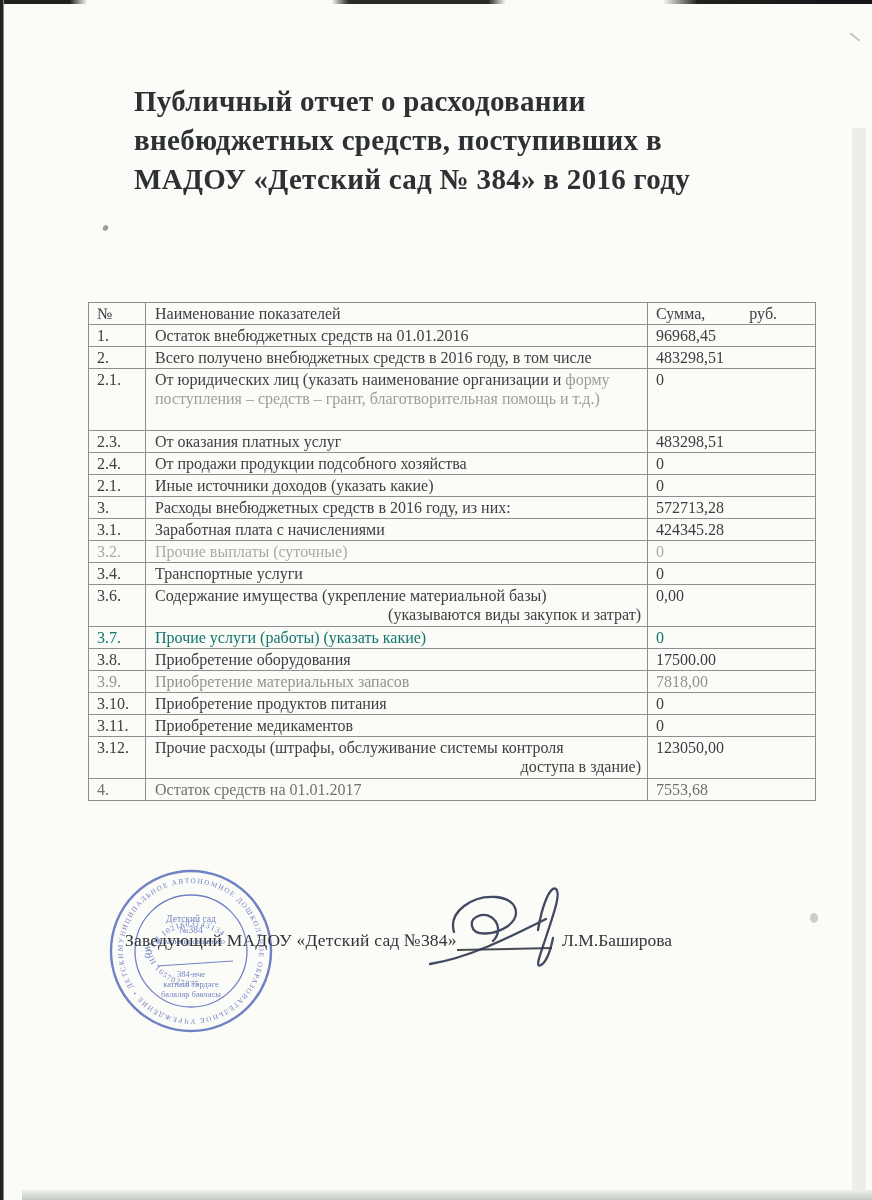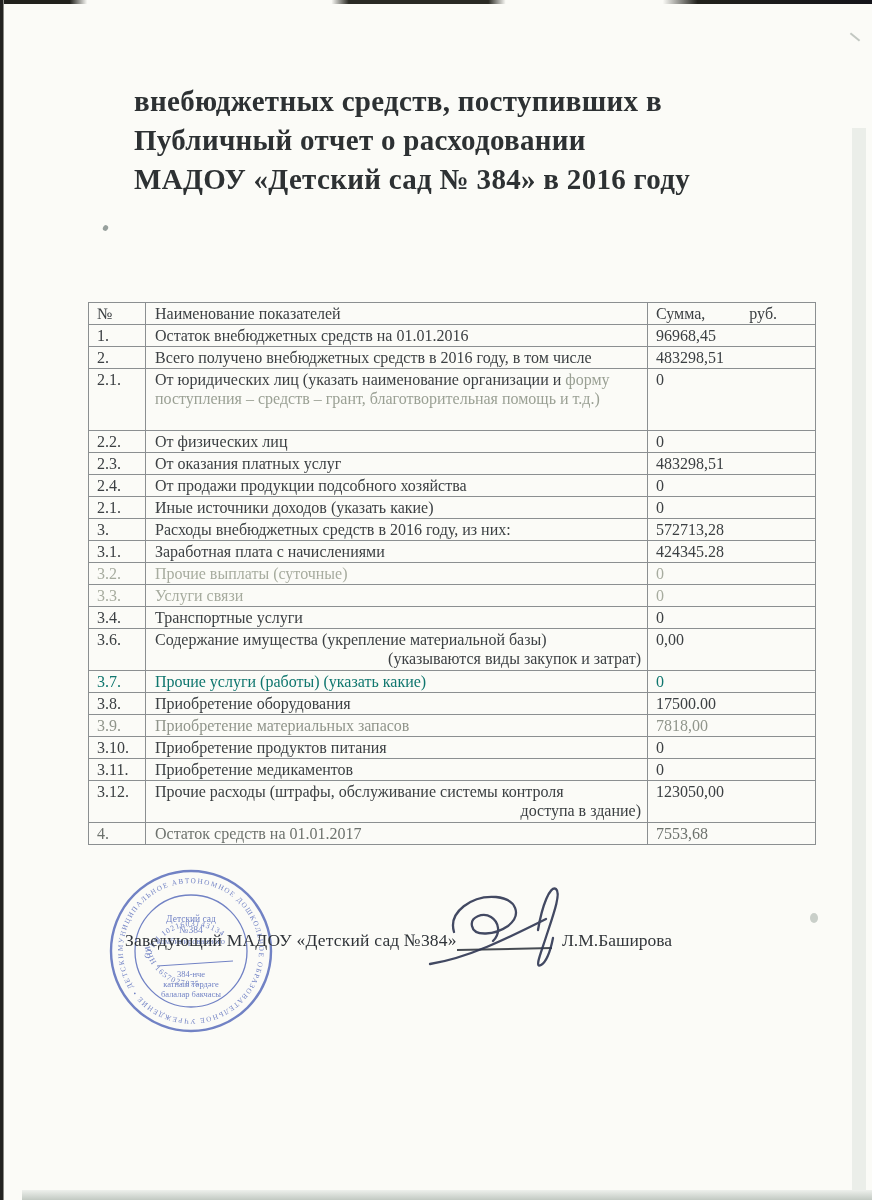--- a/index.html
+++ b/index.html
@@ -60,22 +60,22 @@
   <div class="edge-top"></div>
   <div class="edge-left"></div>
   <div class="edge-left-soft"></div>
   <div class="edge-right-band"></div>
   <div class="edge-bottom"></div>
   <div class="speck-a"></div>
   <div class="speck-b"></div>
   <div class="speck-c"></div>
 
   <div class="title">
+    <div>Публичный отчет о расходовании</div>
     <div>внебюджетных средств, поступивших в</div>
-    <div>Публичный отчет о расходовании</div>
     <div>МАДОУ «Детский сад № 384» в 2016 году</div>
   </div>
 
   <table class="report">
     <colgroup>
         <col style="width:57px">
         <col style="width:502px">
         <col style="width:168px">
       </colgroup>
     <tbody>
@@ -93,25 +93,20 @@
       <td class="c-num">2.</td>
       <td class="c-name">Всего получено внебюджетных средств в 2016 году, в том числе</td>
       <td class="c-sum">483298,51</td>
     </tr>
     <tr class="tall3">
       <td class="c-num">2.1.</td>
       <td class="c-name"><span>От юридических лиц (указать наименование организации и</span> <span class="cont-fade">форму поступления – средств – грант, благотворительная помощь и т.д.)</span></td>
       <td class="c-sum">0</td>
     </tr>
     <tr>
-      <td class="c-num">2.2.</td>
-      <td class="c-name">От физических лиц</td>
-      <td class="c-sum">0</td>
-    </tr>
-    <tr>
       <td class="c-num">2.3.</td>
       <td class="c-name">От оказания платных услуг</td>
       <td class="c-sum">483298,51</td>
     </tr>
     <tr>
       <td class="c-num">2.4.</td>
       <td class="c-name">От продажи продукции подсобного хозяйства</td>
       <td class="c-sum">0</td>
     </tr>
     <tr>
@@ -125,25 +120,20 @@
       <td class="c-sum">572713,28</td>
     </tr>
     <tr>
       <td class="c-num">3.1.</td>
       <td class="c-name">Заработная плата с начислениями</td>
       <td class="c-sum">424345.28</td>
     </tr>
     <tr class="fade1">
       <td class="c-num">3.2.</td>
       <td class="c-name">Прочие выплаты (суточные)</td>
-      <td class="c-sum">0</td>
-    </tr>
-    <tr class="fade1">
-      <td class="c-num">3.3.</td>
-      <td class="c-name">Услуги связи</td>
       <td class="c-sum">0</td>
     </tr>
     <tr>
       <td class="c-num">3.4.</td>
       <td class="c-name">Транспортные услуги</td>
       <td class="c-sum">0</td>
     </tr>
     <tr class="tall2">
       <td class="c-num">3.6.</td>
       <td class="c-name"><span>Содержание имущества (укрепление материальной базы)</span><span class="line2">(указываются виды закупок и затрат)</span></td>

